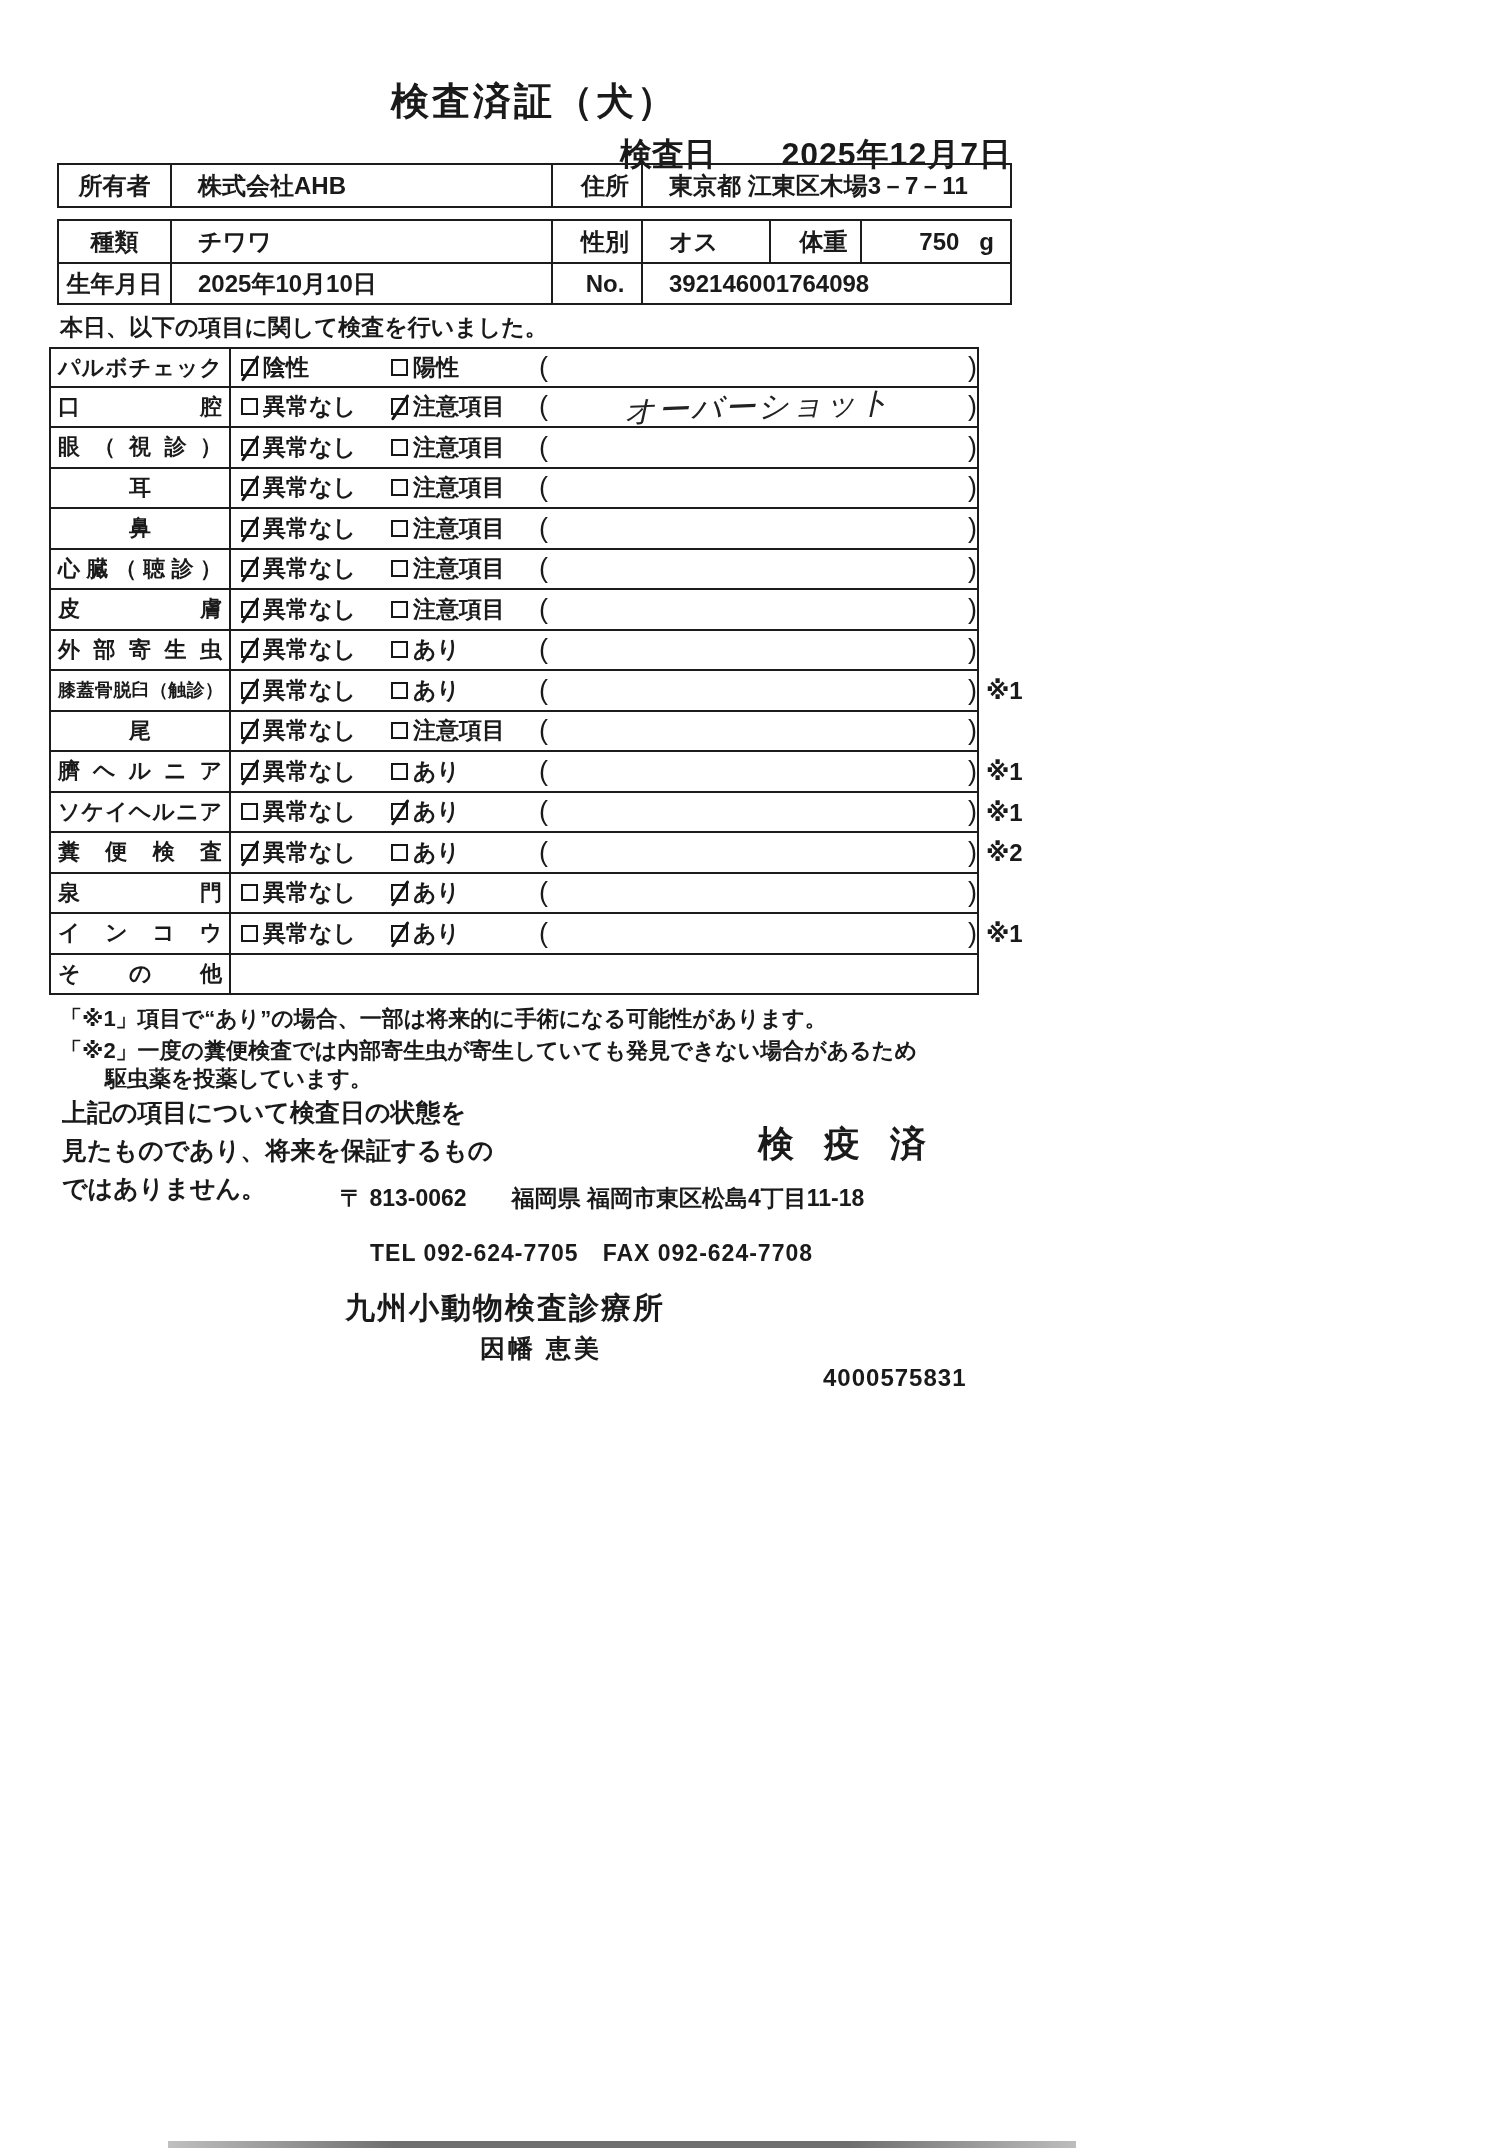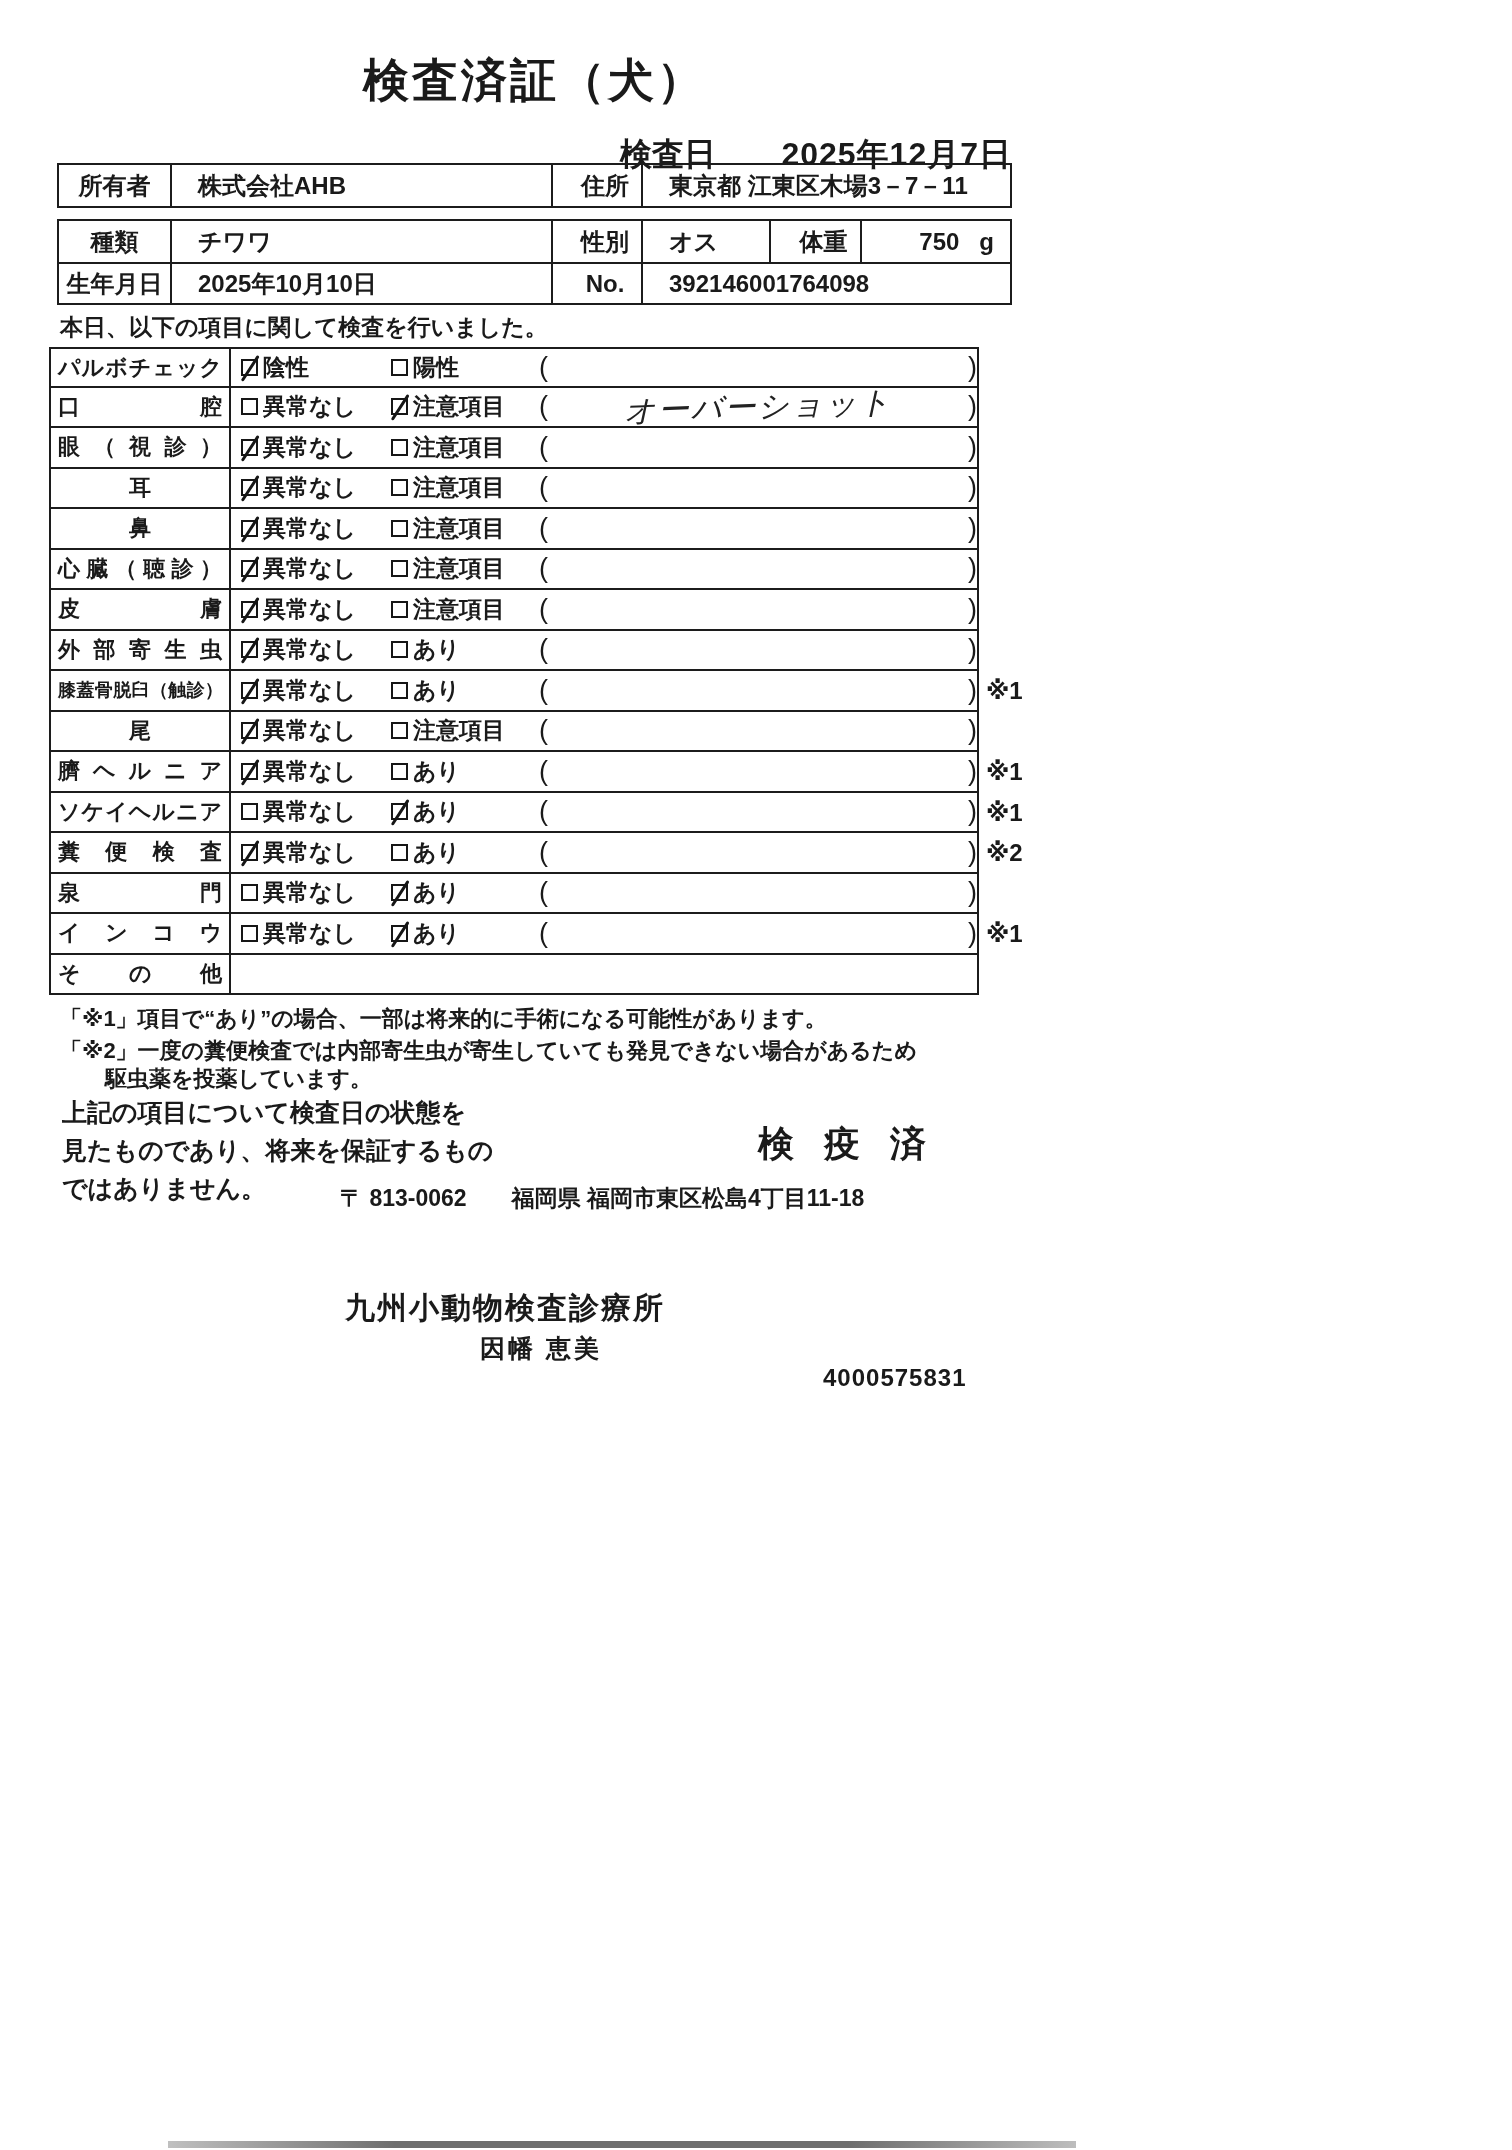--- a/index.html
+++ b/index.html
@@ -7,22 +7,22 @@
     position:relative;
     width:1512px;height:2150px;
     background:#ffffff;
     font-family:"Liberation Sans","DejaVu Sans",sans-serif;
     color:#1a1a1a;
     overflow:hidden;
   }
   .abs{position:absolute;}
   
   .doc-title{
-    left:57px;top:50px;width:955px;
-    text-align:center;font-size:46px;font-weight:700;letter-spacing:3px;
+    left:57px;top:76px;width:955px;
+    text-align:center;font-size:38px;font-weight:700;letter-spacing:3px;
   }
   .date-row{
     left:57px;top:133px;width:955px;display:flex;align-items:center;
     font-size:32px;font-weight:700;
   }
   .date-row .date-label{margin-left:563px;}
   .date-row .date-value{margin-left:auto;letter-spacing:1px;}
   
   .info-table{left:57px;width:955px;border:2.5px solid #1c1c1c;box-sizing:border-box;}
   .info-row{display:flex;height:41px;box-sizing:border-box;gap:16px;}
@@ -465,20 +465,21 @@
     <div>ではありません。</div>
   </div>
 
   <div class="abs stamp">検 疫 済</div>
 
   <div class="abs postal-line">
     <span>〒 813-0062</span>
     <span>福岡県 福岡市東区松島4丁目11-18</span>
   </div>
 
+  <div class="abs tel-line">TEL 092-624-7705　FAX 092-624-7708</div>
 
   <div class="abs clinic-name">九州小動物検査診療所</div>
   <div class="abs vet-name">因幡 恵美</div>
   <div class="abs serial">4000575831</div>
 
   <div class="abs scan-line"></div>
 
 </div>
 
 </body></html>

